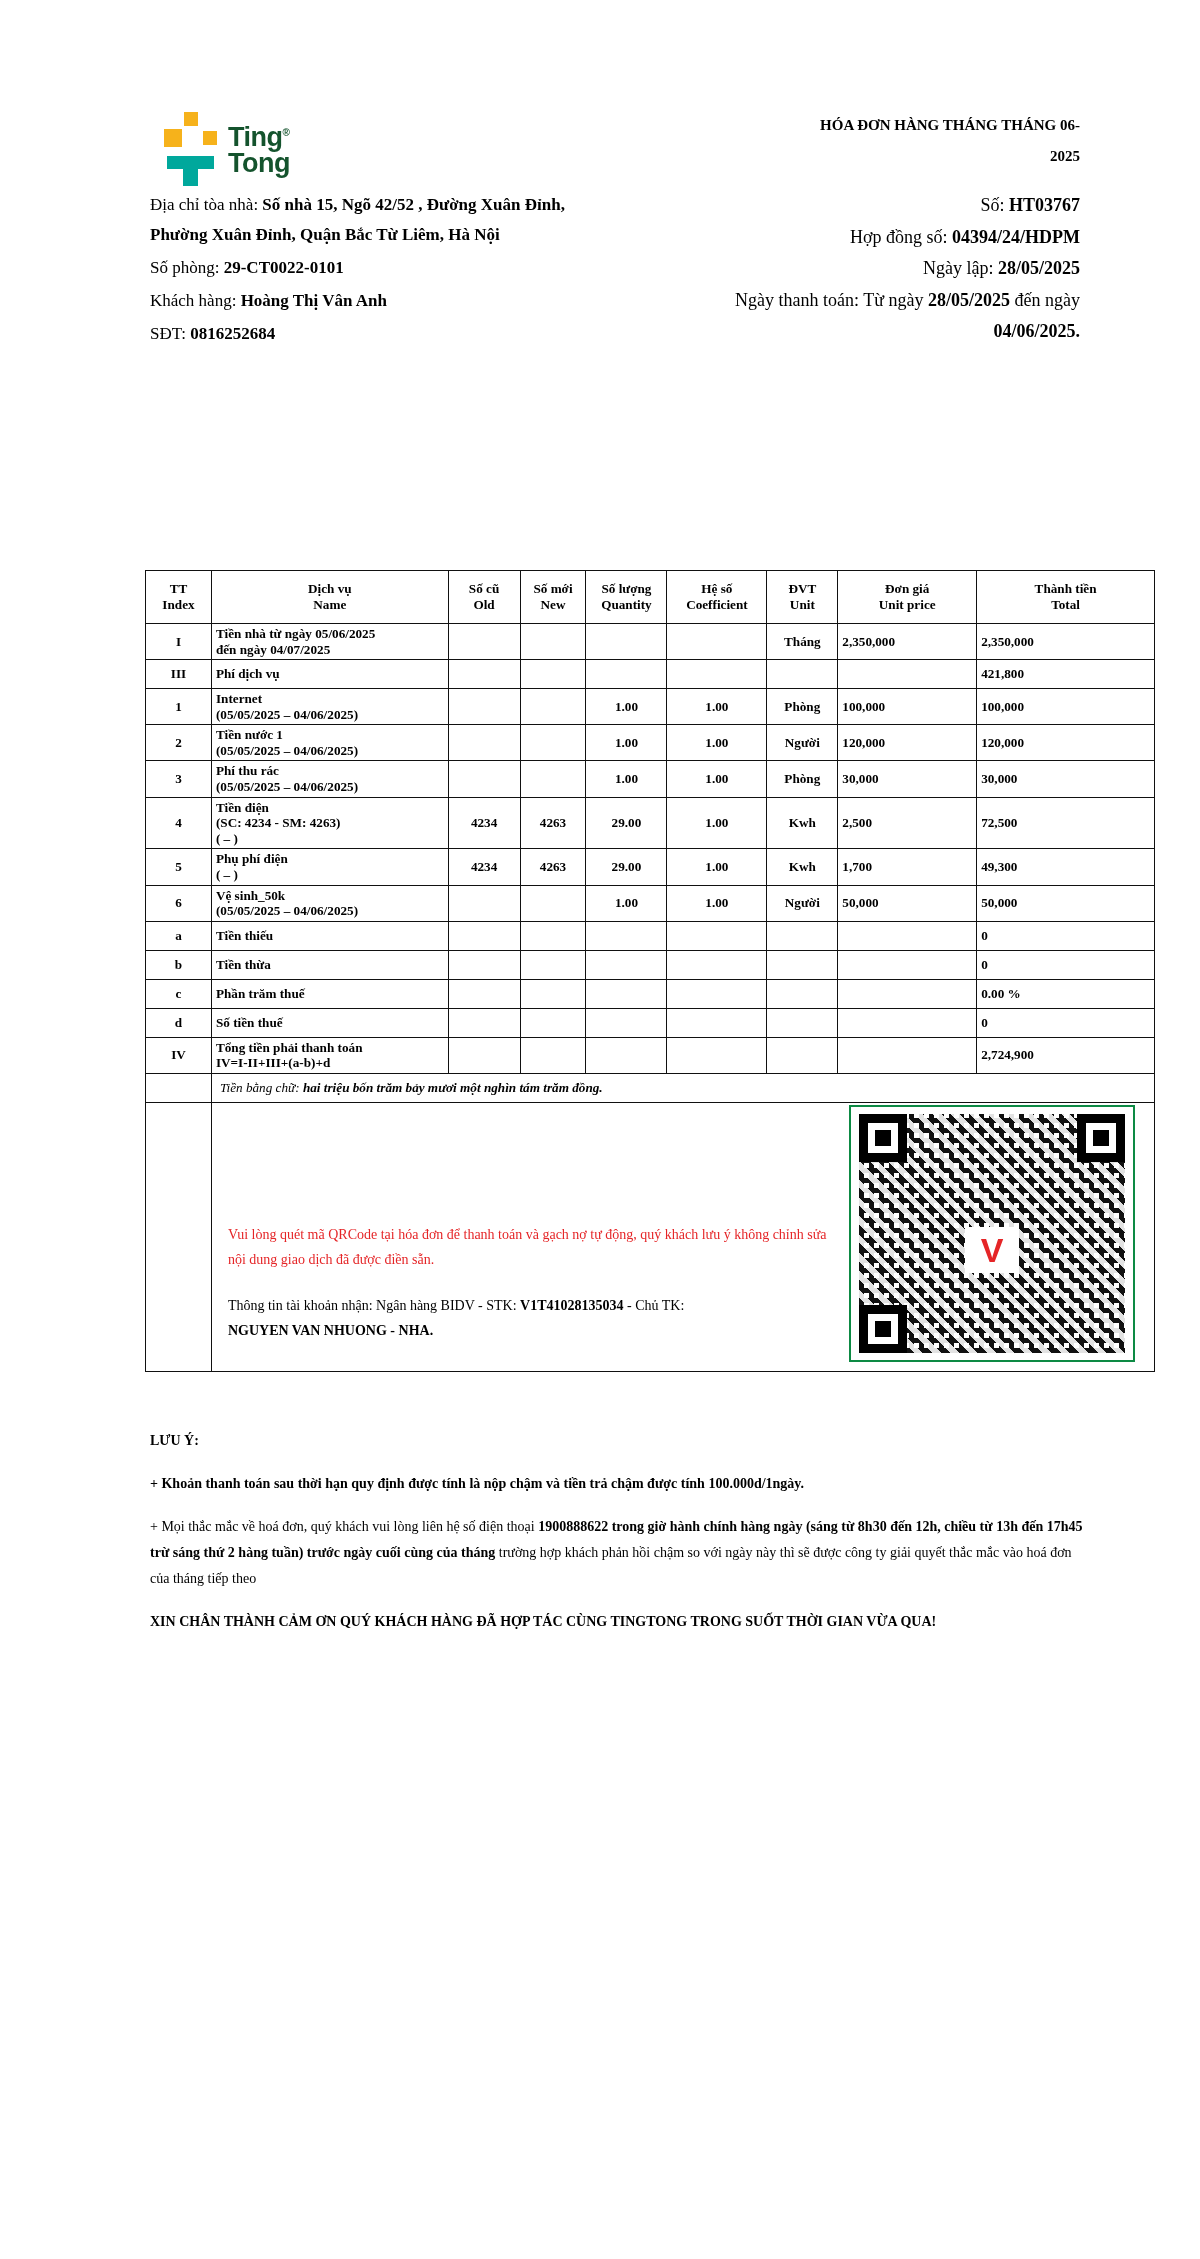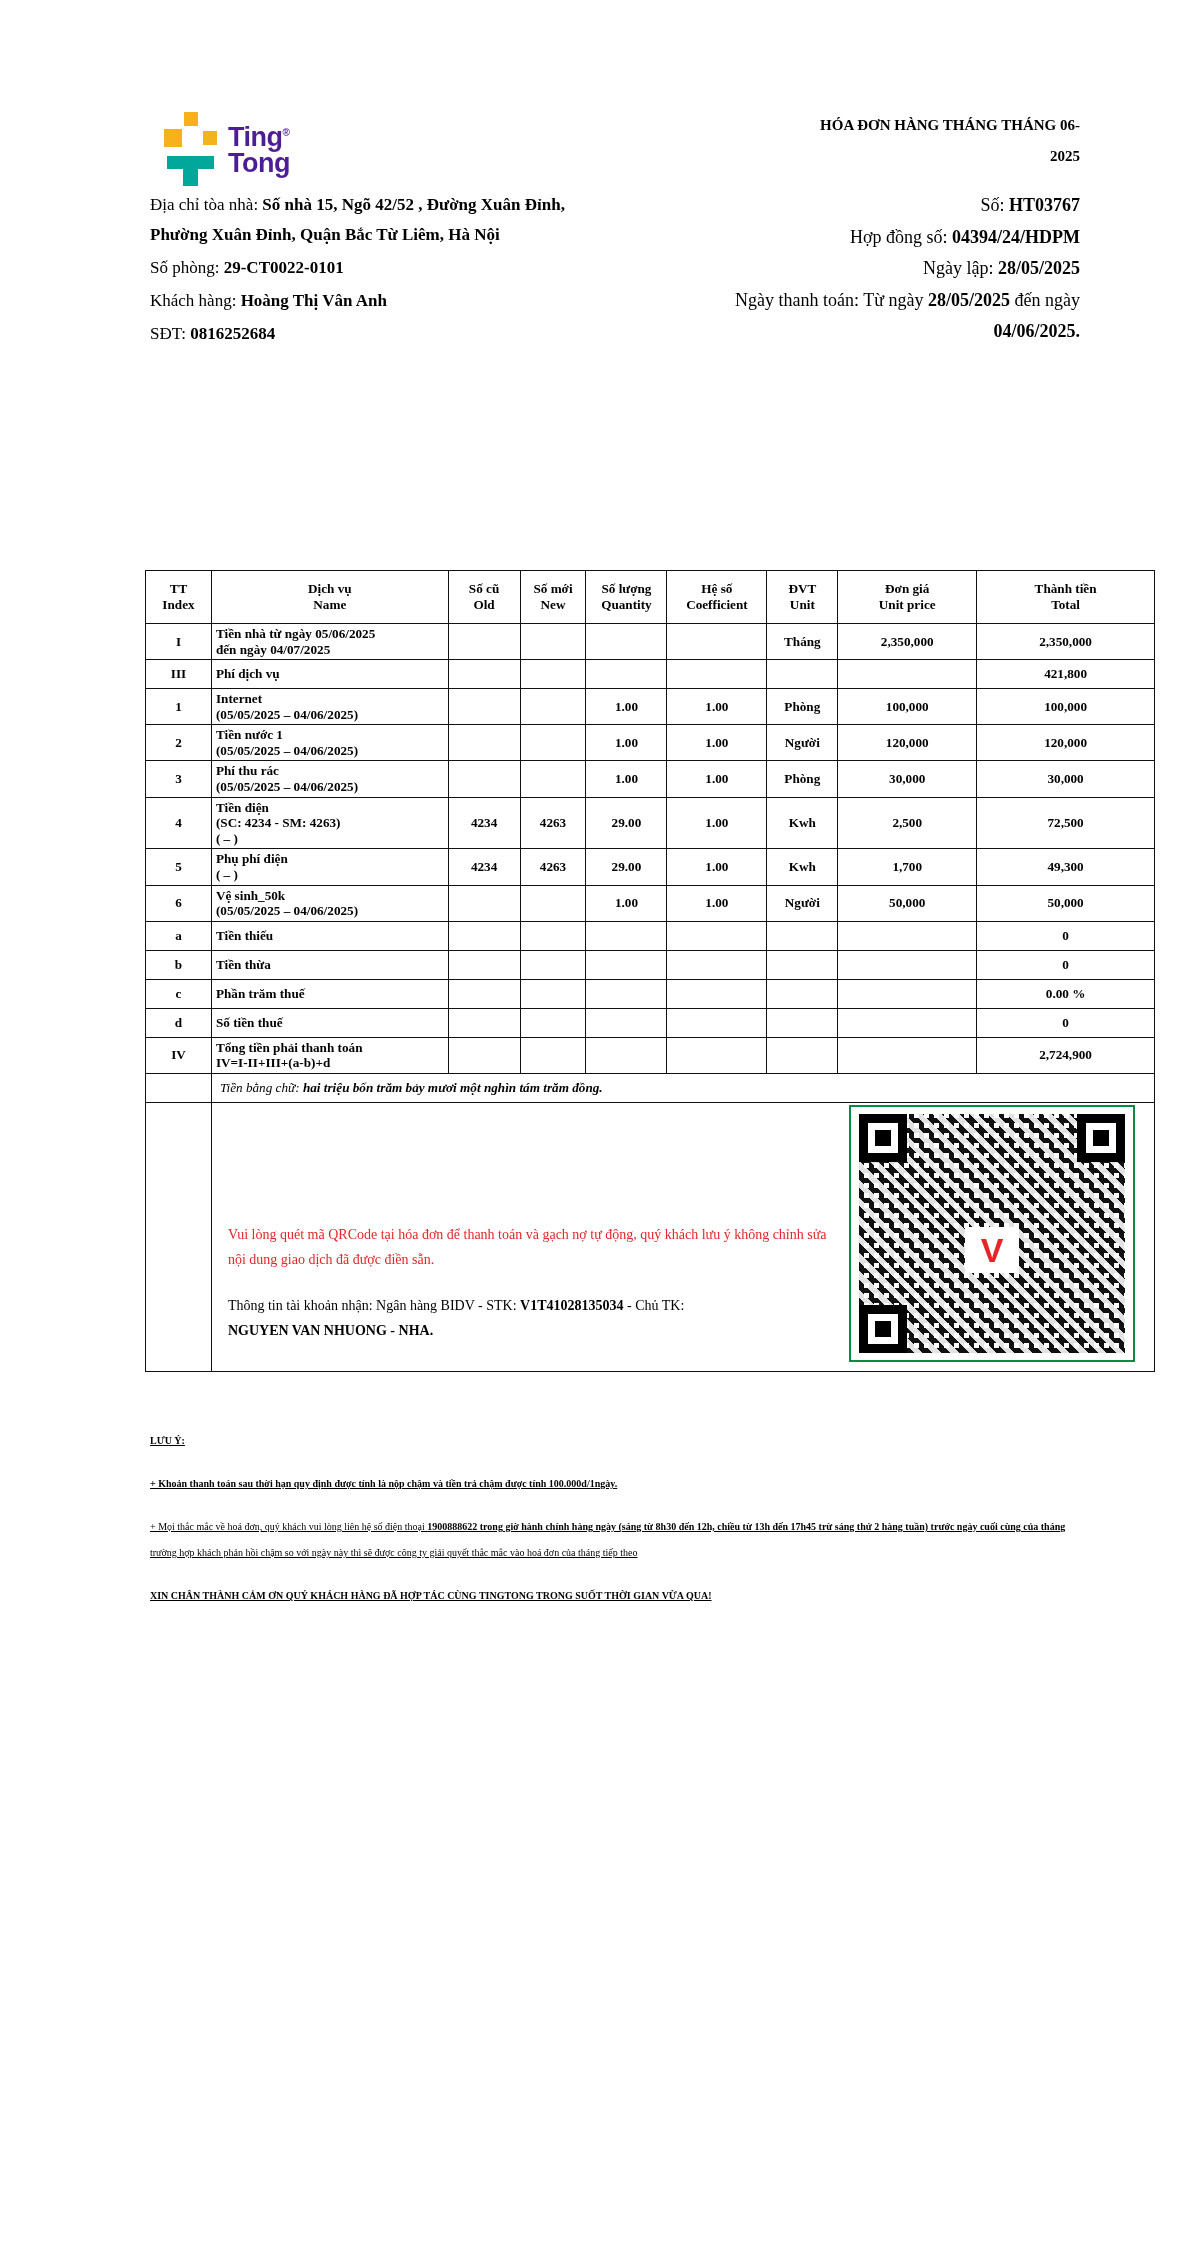--- a/index.html
+++ b/index.html
@@ -13,41 +13,41 @@
   
   .logo{position:absolute;left:163px;top:112px;display:flex;align-items:flex-start;}
   .logo-icon{position:relative;width:56px;height:74px;margin-right:9px;}
   .logo-icon .sq{position:absolute;}
   .sq1{left:21px;top:0;width:14px;height:14px;background:#f6b21b;}
   .sq2{left:1px;top:17px;width:18px;height:18px;background:#f6b21b;}
   .sq3{left:40px;top:19px;width:14px;height:14px;background:#f6b21b;}
   .sq4{left:4px;top:44px;width:47px;height:13px;background:#00a89c;}
   .sq5{left:20px;top:57px;width:15px;height:17px;background:#00a89c;}
   .logo-text{font-family:"Liberation Sans","DejaVu Sans",sans-serif;font-weight:bold;
-    font-size:27px;line-height:26px;color:#4c1d95;letter-spacing:-0.5px;margin-top:8px;}
+    font-size:27px;line-height:26px;color:#14532d;letter-spacing:-0.5px;margin-top:8px;}
   .logo-text sup{font-size:10px;}
 
   
   .doc-title{position:absolute;right:120px;top:110px;width:480px;text-align:right;
     font-weight:bold;font-size:15px;line-height:31px;}
   .info-left{position:absolute;left:150px;top:190px;width:480px;font-size:17px;line-height:30px;}
   .info-left .row{margin-bottom:3px;}
   .info-right{position:absolute;right:120px;top:190px;width:520px;text-align:right;
     font-size:18px;line-height:31.5px;}
 
   
   table.inv{position:absolute;left:145px;top:570px;width:1010px;border-collapse:collapse;
     font-size:13.2px;font-weight:bold;}
   table.inv th,table.inv td{border:1.5px solid #111;padding:2px 4px;line-height:1.18;}
   table.inv th{text-align:center;vertical-align:middle;height:48px;}
   table.inv td{vertical-align:middle;height:24px;}
   td.tt{text-align:center;}
   td.name{text-align:left;padding-left:8px;}
   td.old,td.new,td.qty,td.coef,td.unit{text-align:center;}
-  td.price,td.total{text-align:center;padding-right:10px;}
+  td.price,td.total{text-align:left;padding-right:10px;}
   td.vtop{vertical-align:top;}
   tr.words-row td{height:24px;}
   .words-cell{font-weight:normal;font-style:italic;padding-left:8px !important;}
   tr.qr-row td{height:264px;}
   td.pay-cell{position:relative;vertical-align:top;font-weight:normal;}
   .pay-text{margin:92px 0 0 12px;width:610px;font-size:14px;line-height:25px;}
   .red-note{color:#e52527;margin:0 0 21px 0;}
   .bank-note{margin:0;}
   
   .qr-panel{position:absolute;top:2px;right:19px;width:282px;height:253px;
@@ -58,21 +58,21 @@
       repeating-linear-gradient(0deg, #111 0 5px, transparent 5px 10px),
       repeating-linear-gradient(90deg, #111 0 5px, #fff 5px 10px);}
   .finder{position:absolute;width:30px;height:30px;border:9px solid #000;background:#fff;}
   .finder::after{content:"";position:absolute;inset:7px;background:#000;}
   .f-tl{left:0;top:0;} .f-tr{right:0;top:0;} .f-bl{left:0;bottom:0;}
   .vq-badge{position:absolute;left:50%;top:57%;transform:translate(-50%,-50%);
     width:54px;height:46px;background:#fff;display:flex;align-items:center;justify-content:center;
     font-family:"Liberation Sans","DejaVu Sans",sans-serif;font-weight:bold;font-size:34px;color:#e52527;}
 
   
-  .notes{position:absolute;left:150px;top:1428px;width:940px;font-size:10px;line-height:26px;text-decoration:underline;}
+  .notes{position:absolute;left:150px;top:1428px;width:940px;font-size:14px;line-height:26px;}
   .notes .nt{margin:0 0 17px 0;}
 </style>
 </head>
 <body>
 
 <div class="logo">
   <div class="logo-icon">
     <div class="sq sq1"></div>
       <div class="sq sq2"></div>
       <div class="sq sq3"></div>

